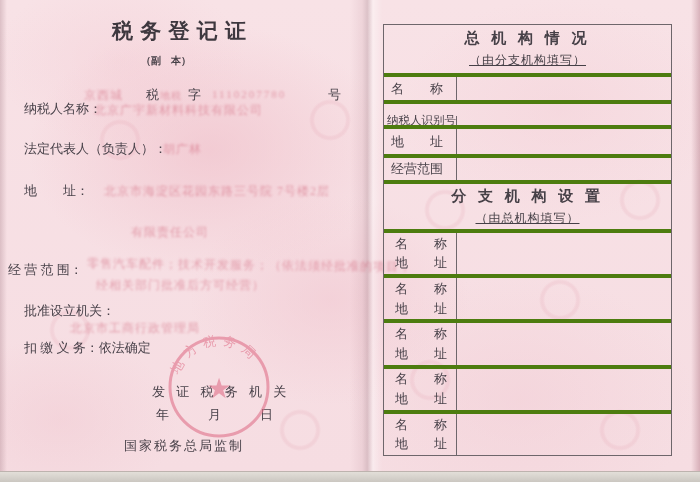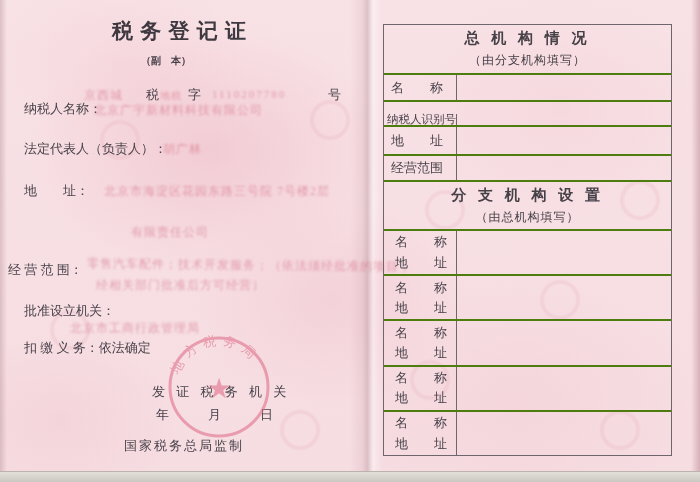--- a/index.html
+++ b/index.html
@@ -42,25 +42,25 @@
          font-size:12px;white-space:nowrap;letter-spacing:1px;}
   .title{position:absolute;left:112px;top:17px;font-size:21px;font-weight:bold;
          letter-spacing:1px;color:#3e383f;white-space:nowrap;}
   .subtitle{position:absolute;left:141px;top:54px;font-size:10px;font-weight:bold;
          color:#433d44;white-space:nowrap;}
   .centerline{letter-spacing:4px;}
 
   
   #tbl{position:absolute;left:383px;top:24px;width:289px;height:432px;
        border:1px solid #6e666b;display:flex;flex-direction:column;box-sizing:border-box;}
-  .trow{display:flex;box-sizing:border-box;border-top:2px solid #4d7c0f;}
+  .trow{display:flex;box-sizing:border-box;border-top:4px solid #4d7c0f;}
   .trow.first{border-top:none;}
   .thead{flex-direction:column;align-items:center;justify-content:center;}
   .thead .t1{font-size:15px;font-weight:bold;letter-spacing:4px;color:#464047;}
-  .thead .t2{font-size:12px;color:#464047;margin-top:4px;letter-spacing:1px;}
+  .thead .t2{font-size:12px;color:#464047;margin-top:4px;letter-spacing:1px;text-decoration:underline;}
   .lcol{width:73px;border-right:1px solid #6e666b;display:flex;align-items:center;
         padding-left:7px;font-size:13px;color:#49424a;box-sizing:border-box;}
   .lcol.small{font-size:11.5px;padding-left:3px;margin-top:12px;}
   .vcol{flex:1;}
   .blk{flex:1;}
   .blk .lcol{flex-direction:column;align-items:flex-start;justify-content:space-evenly;
         padding-left:11px;}
 </style>
 </head>
 <body>

